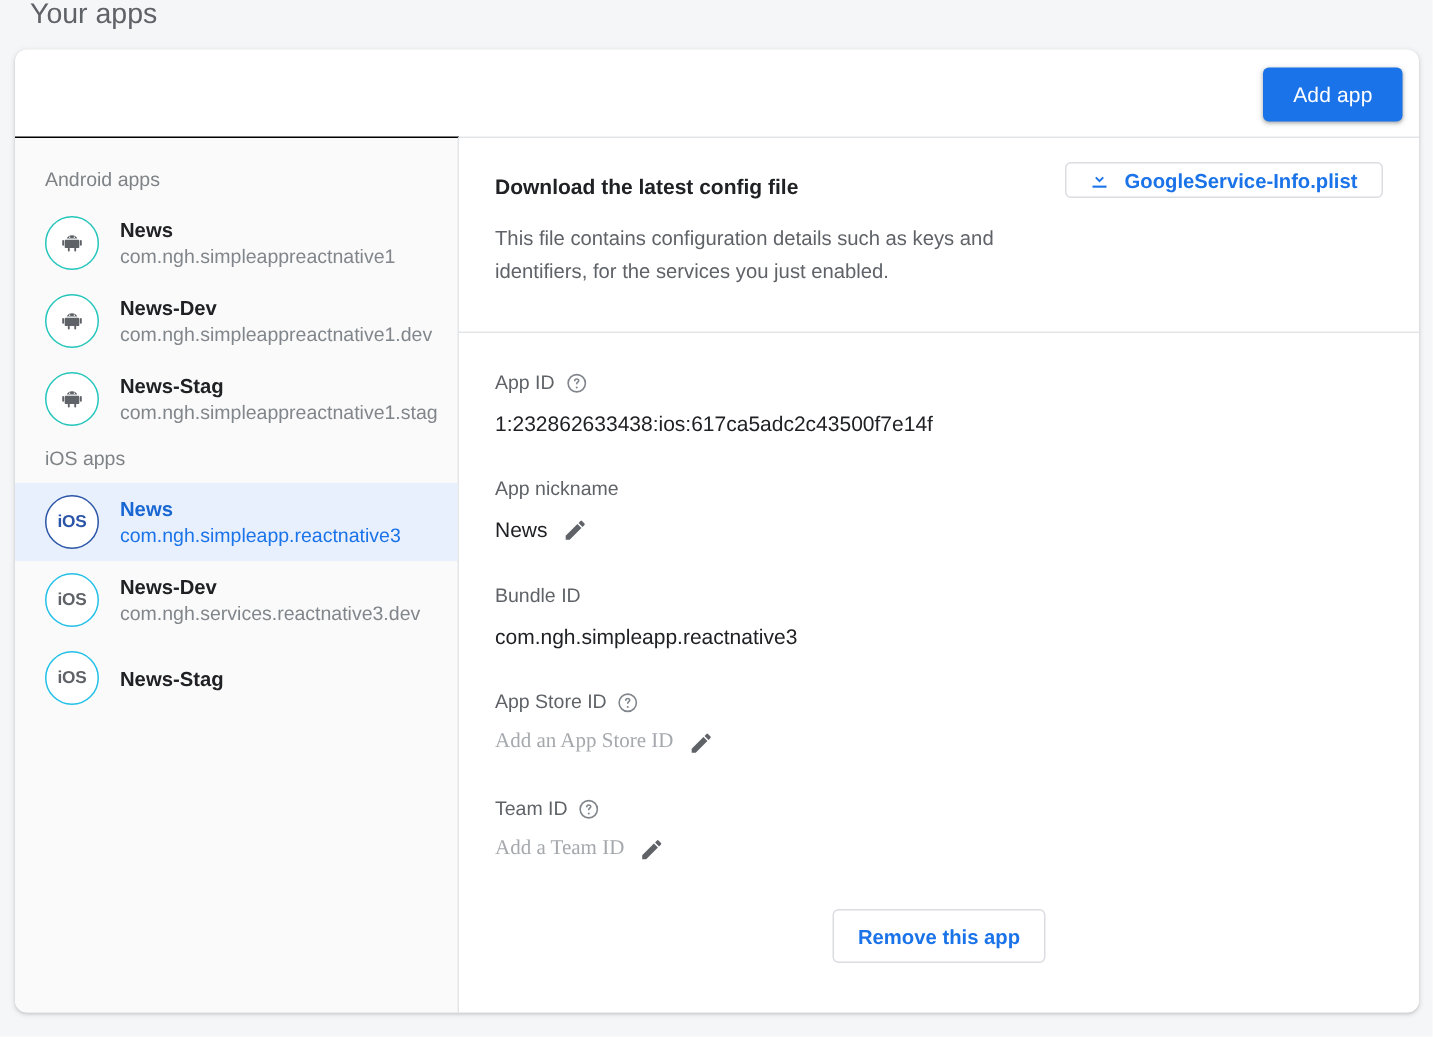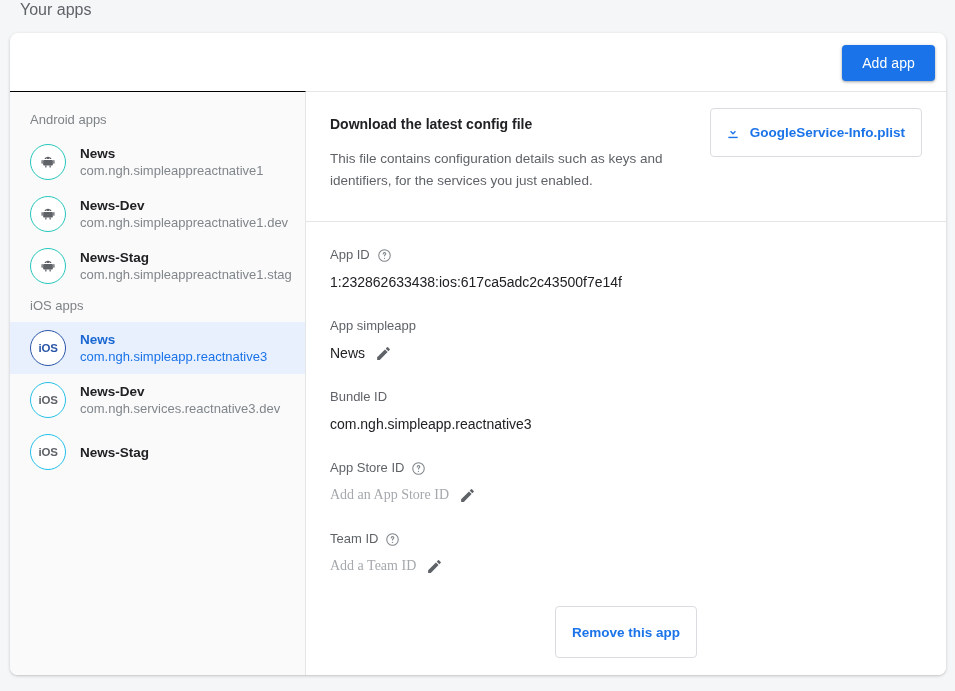--- a/index.html
+++ b/index.html
@@ -12,21 +12,21 @@
     background: #f5f6f7;
     font-family: "Liberation Sans", sans-serif;
     -webkit-font-smoothing: antialiased;
     overflow: hidden;
   }
 
   .page-title {
     position: absolute;
     left: 20px;
     top: 0px;
-    font-size: 16px;
+    font-size: 19px;
     color: #5f6368;
     line-height: 20px;
   }
 
   .card {
     position: absolute;
     left: 10px;
     top: 33px;
     width: 936px;
     height: 642px;
@@ -170,21 +170,21 @@
     font-size: 13.5px;
     color: #5f6368;
     line-height: 22px;
     max-width: 360px;
   }
 
   .download-button {
     position: absolute;
     right: 24px;
     top: 16px;
-    height: 49px;
+    height: 24px;
     padding: 0 16px 0 14px;
     display: flex;
     align-items: center;
     gap: 9px;
     background: #ffffff;
     border: 1px solid #dadce0;
     border-radius: 4px;
     cursor: pointer;
     color: #1a73e8;
     font-size: 13.5px;
@@ -230,21 +230,21 @@
     cursor: pointer;
     flex: 0 0 17px;
   }
 
   .footer-actions {
     display: flex;
     justify-content: center;
     margin-top: 30px;
   }
   .remove-button {
-    height: 52px;
+    height: 36px;
     padding: 0 16px;
     background: #ffffff;
     border: 1px solid #dadce0;
     border-radius: 4px;
     color: #1a73e8;
     font-size: 13.5px;
     font-weight: bold;
     cursor: pointer;
     font-family: "Liberation Sans", sans-serif;
   }
@@ -379,21 +379,21 @@
               </svg>
             </span>
           </div>
           <div class="field-value">
             <span>1:232862633438:ios:617ca5adc2c43500f7e14f</span>
           </div>
         </div>
 
         <div class="field">
           <div class="field-label">
-            <span>App simpleapp</span>
+            <span>App nickname</span>
           </div>
           <div class="field-value">
             <span>News</span>
             <span class="pencil-icon">
               <svg width="17" height="17" viewBox="0 0 24 24" aria-hidden="true" style="display:block">
                 <path fill="#5f6368" d="M3 17.25V21h3.75L17.8 9.94l-3.75-3.75L3 17.25zM20.7 7.04c.39-.39.39-1.02 0-1.41l-2.34-2.34a.9959.9959 0 0 0-1.41 0l-1.83 1.83 3.75 3.75 1.83-1.83z"></path>
               </svg>
             </span>
           </div>
         </div>

